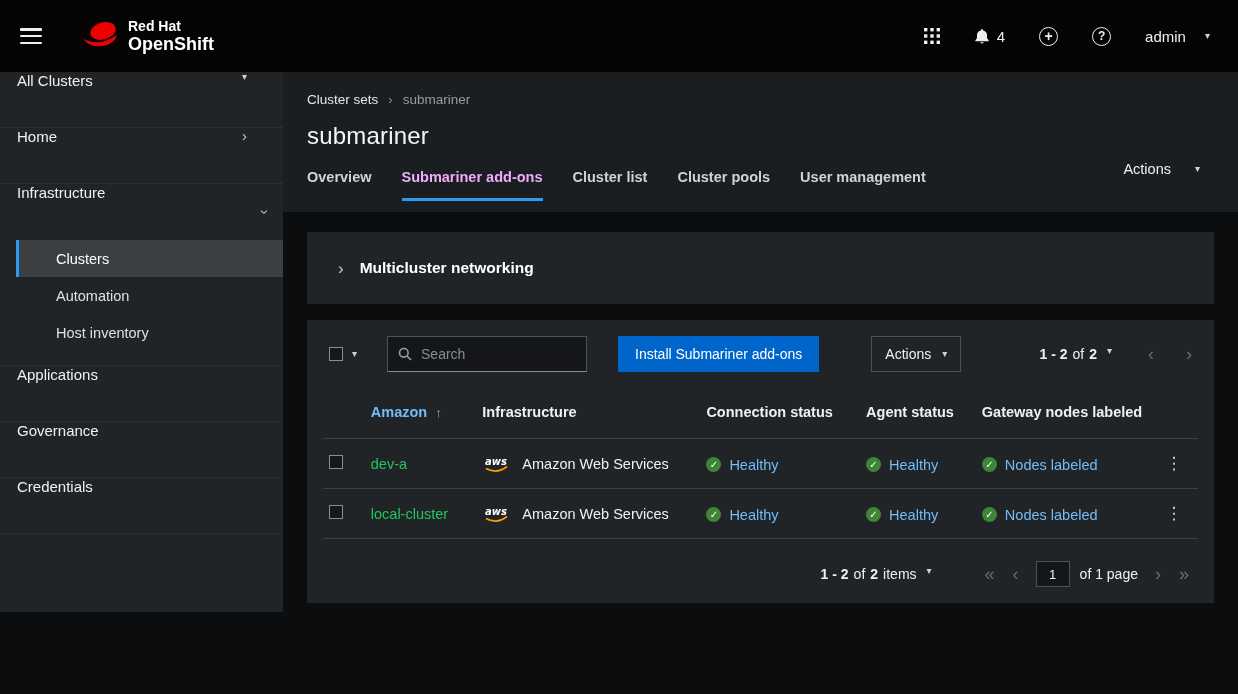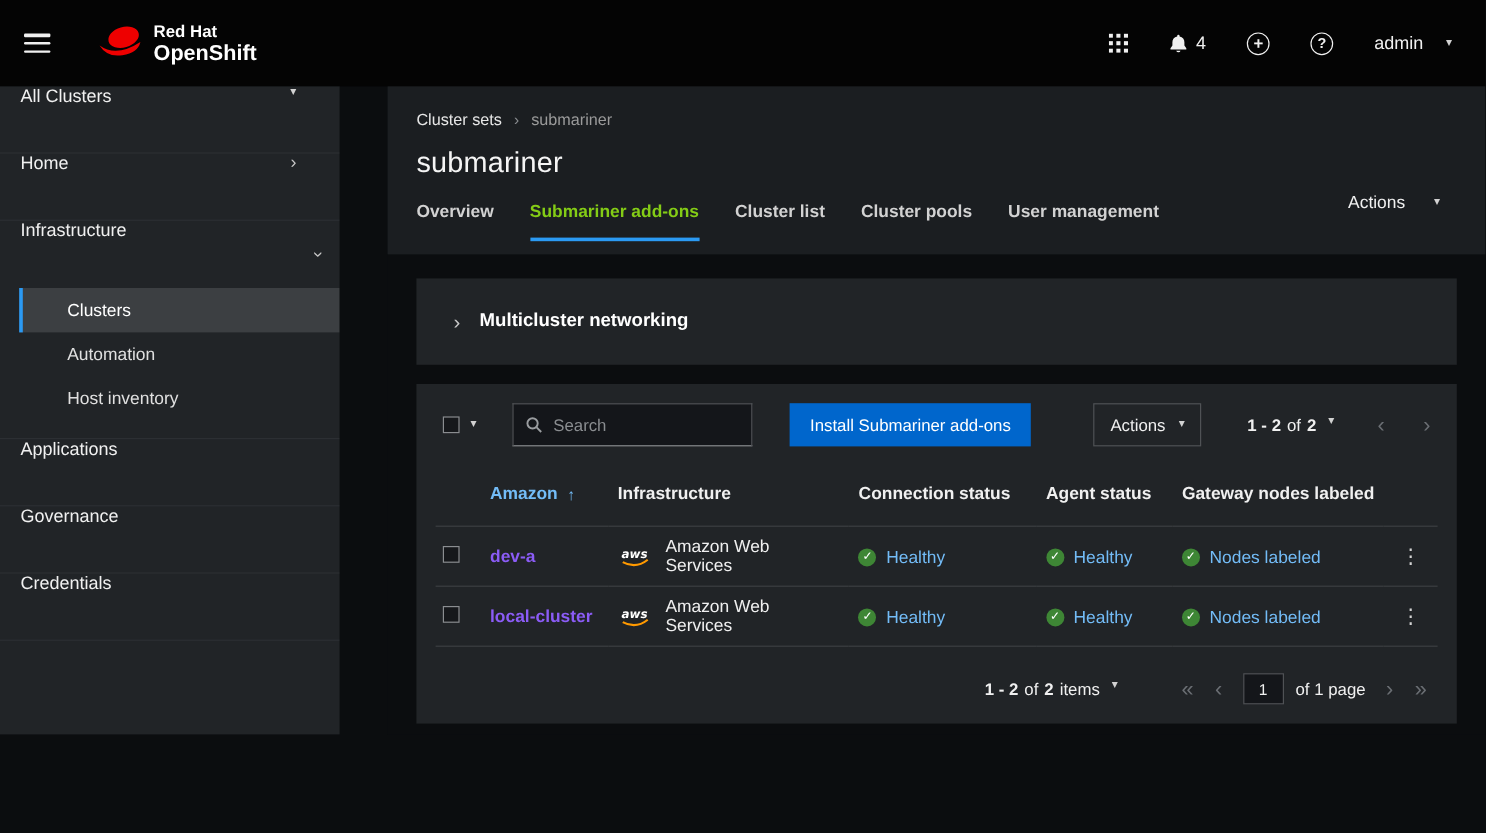--- a/index.html
+++ b/index.html
@@ -30,31 +30,31 @@
   .nav-row { height:56px; display:flex; justify-content:space-between; padding:0 36px 0 17px; color:#f0f0f0; cursor:pointer; border-bottom:1px solid #2c2f33; }
   .nav-group { border-bottom:1px solid #2c2f33; }
   .nav-group .nav-row { border-bottom:0; }
   .chev { display:inline-block; color:#c8c8c8; font-size:15px; line-height:1; }
   .chev.down { transform:rotate(90deg); }
   .nav-sub { padding-bottom:14px; }
   .nav-subitem { height:37px; display:flex; align-items:center; padding-left:56px; color:#e0e0e0; font-size:14.5px; cursor:pointer; }
   .nav-subitem.active { margin-left:16px; border-left:3px solid #2b9af3; background:#3c3f42; padding-left:37px; color:#fff; }
 
   
-  .main { flex:1; display:flex; flex-direction:column; background:#0b0d0f; min-width:0;margin-left:40px; }
+  .main { flex:1; display:flex; flex-direction:column; background:#0b0d0f; min-width:0; }
   .page-head { position:relative; flex:none; height:140px; background:#1b1e21; padding:20px 24px 0; }
   .breadcrumb { display:flex; align-items:center; gap:10px; font-size:13.5px; }
   .crumb-link { color:#e6e6e6; cursor:pointer; }
   .crumb-sep { color:#8a8d90; font-size:13px; }
   .crumb-current { color:#9a9a9a; }
   .page-title { margin-top:15px; font-size:24px; font-weight:500; color:#f5f5f5; letter-spacing:.2px; }
   .page-actions { position:absolute; top:89px; right:38px; display:flex; align-items:center; gap:24px; font-size:14.5px; color:#f0f0f0; cursor:pointer; }
   .tabs { display:flex; gap:30px; margin-top:19px;font-weight:bold; }
   .tab { padding-bottom:13px; font-size:14.5px; color:#d2d2d2; cursor:pointer; border-bottom:3px solid transparent; }
-  .tab.active { color:#84cc16; border-bottom-color:#2b9af3; }
+  .tab.active { color:#f0abfc; border-bottom-color:#2b9af3; }
 
   .page-content { flex:1; padding:20px 24px; background:#0b0d0f; overflow:hidden; }
   .card { background:#212427; }
   .card-expand { height:72px; display:flex; align-items:center; gap:16px; padding:0 31px; margin-bottom:16px; }
   .card-expand .chev { font-size:17px; }
   .expand-title { font-size:15.5px; font-weight:bold; color:#fff; }
 
   .card-table { padding:16px; }
   .toolbar { display:flex; align-items:center; }
   .bulk-select { display:flex; align-items:center; gap:9px; padding:0 6px; cursor:pointer; }
@@ -71,21 +71,21 @@
   .pagination-top .pg-nav:first-of-type { margin-left:30px; }
   .pagination-top .pg-nav + .pg-nav { margin-left:20px; }
 
   table { width:100%; border-collapse:collapse; margin-top:28px; font-size:14.5px; }
   thead th { text-align:left; font-weight:bold; color:#f0f0f0; padding:4px 8px 18px; white-space:nowrap; }
   th .sort-link { color:#73bcf7; cursor:pointer; display:inline-flex; align-items:center; gap:8px; }
   .sort-arrow { font-size:13px; }
   tbody td { padding:0 8px; height:50px; border-top:1px solid #3c3f42; }
   tbody tr:last-child td { border-bottom:1px solid #3c3f42; }
   td.cell-check, th.cell-check { width:40px; padding-left:6px; }
-  .cluster-name { color:#8b5cf6;font-weight:bold; }
+  .cluster-name { color:#22c55e; }
   .infra { display:flex; align-items:center; gap:10px; color:#f0f0f0; }
   .status { display:inline-flex; align-items:center; gap:8px; color:#73bcf7; cursor:pointer; }
   .check-circle { width:15px; height:15px; flex:none; border-radius:50%; background:#3e8635; color:#fff; font-size:10px; display:flex; align-items:center; justify-content:center; line-height:1; }
   .cell-kebab { width:48px; text-align:center; }
   .kebab { background:none; border:0; color:#d2d2d2; font-size:17px; cursor:pointer; font-family:inherit; }
 
   .pagination-bottom { display:flex; align-items:center; justify-content:flex-end; margin-top:22px; font-size:14px; }
   .pagination-bottom .pg-nav { padding:0 9px; }
   .first-gap { margin-left:44px; }
   .page-input { width:34px; height:26px; margin:0 8px; background:#14161a; border:1px solid #4f5255; color:#f0f0f0; text-align:center; font-size:13px; font-family:inherit; }

